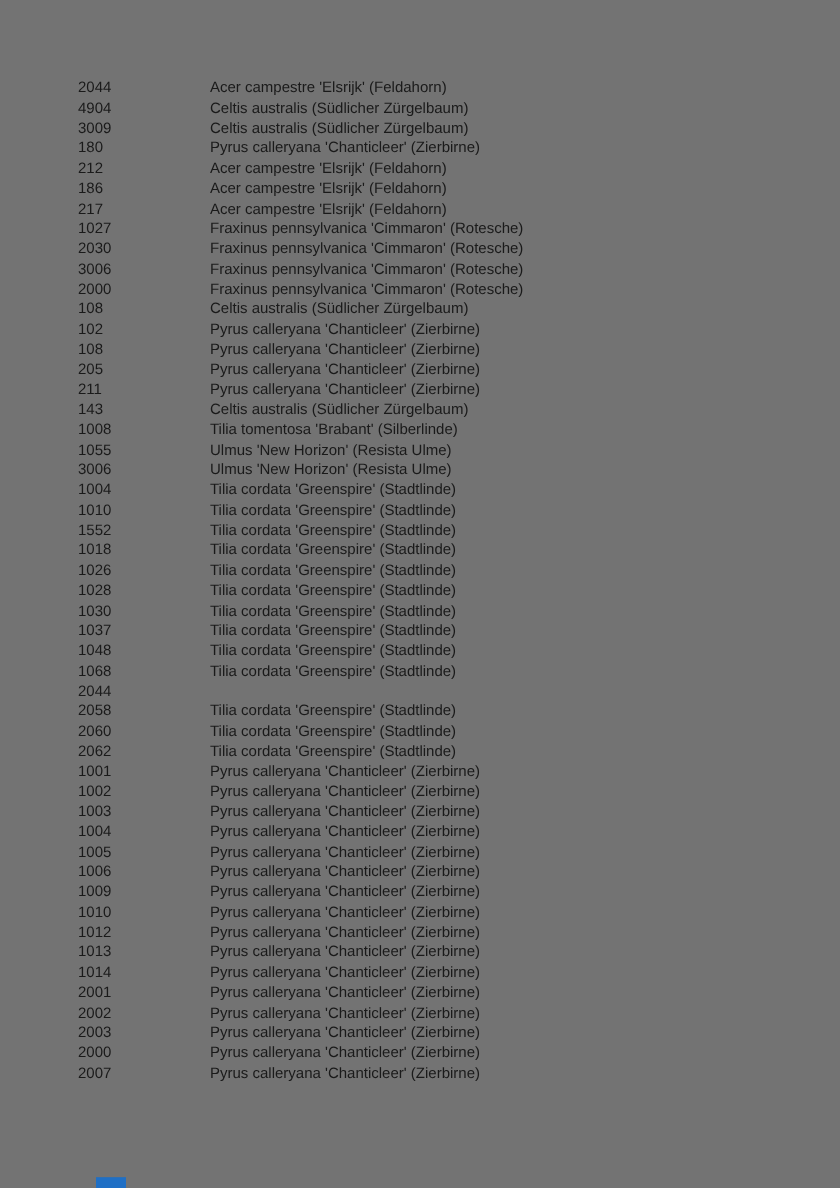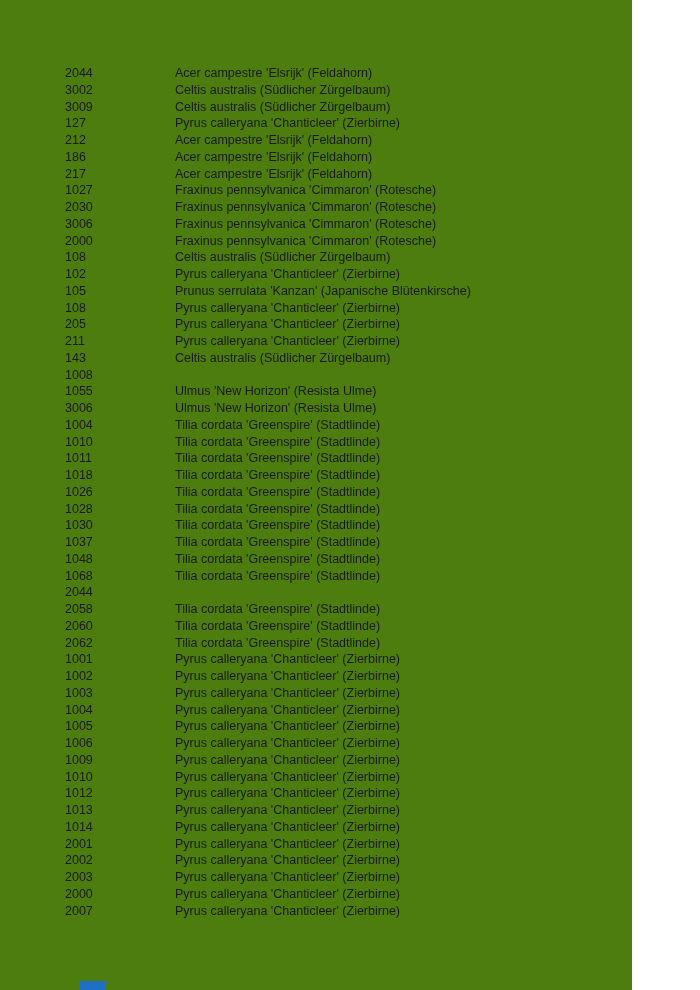--- a/index.html
+++ b/index.html
@@ -6,23 +6,23 @@
     margin: 0;
     padding: 0;
     width: 700px;
     height: 990px;
     background: #ffffff;
     font-family: "Liberation Sans", "DejaVu Sans", sans-serif;
     overflow: hidden;
   }
   .doc {
     position: relative;
-    width: 632px;
+    width: 700px;
     height: 990px;
-    background: #4d7c0f;
+    background: #737373;
   }
   .rows {
     position: absolute;
     top: 65px;
     left: 65px;
     right: 20px;
   }
   .row {
     display: flex;
     align-items: baseline;
@@ -51,29 +51,29 @@
 </head>
 <body style="background: rgb(255, 255, 255);">
 
 <div class="doc">
   <div class="rows" id="rows">
       <div class="row">
         <span class="tree-id">2044</span>
         <span class="tree-species">Acer campestre 'Elsrijk' (Feldahorn)</span>
       </div>
       <div class="row">
-        <span class="tree-id">3002</span>
+        <span class="tree-id">4904</span>
         <span class="tree-species">Celtis australis (Südlicher Zürgelbaum)</span>
       </div>
       <div class="row">
         <span class="tree-id">3009</span>
         <span class="tree-species">Celtis australis (Südlicher Zürgelbaum)</span>
       </div>
       <div class="row">
-        <span class="tree-id">127</span>
+        <span class="tree-id">180</span>
         <span class="tree-species">Pyrus calleryana 'Chanticleer' (Zierbirne)</span>
       </div>
       <div class="row">
         <span class="tree-id">212</span>
         <span class="tree-species">Acer campestre 'Elsrijk' (Feldahorn)</span>
       </div>
       <div class="row">
         <span class="tree-id">186</span>
         <span class="tree-species">Acer campestre 'Elsrijk' (Feldahorn)</span>
       </div>
@@ -99,60 +99,57 @@
       </div>
       <div class="row">
         <span class="tree-id">108</span>
         <span class="tree-species">Celtis australis (Südlicher Zürgelbaum)</span>
       </div>
       <div class="row">
         <span class="tree-id">102</span>
         <span class="tree-species">Pyrus calleryana 'Chanticleer' (Zierbirne)</span>
       </div>
       <div class="row">
-        <span class="tree-id">105</span>
-        <span class="tree-species">Prunus serrulata 'Kanzan' (Japanische Blütenkirsche)</span>
-      </div>
-      <div class="row">
         <span class="tree-id">108</span>
         <span class="tree-species">Pyrus calleryana 'Chanticleer' (Zierbirne)</span>
       </div>
       <div class="row">
         <span class="tree-id">205</span>
         <span class="tree-species">Pyrus calleryana 'Chanticleer' (Zierbirne)</span>
       </div>
       <div class="row">
         <span class="tree-id">211</span>
         <span class="tree-species">Pyrus calleryana 'Chanticleer' (Zierbirne)</span>
       </div>
       <div class="row">
         <span class="tree-id">143</span>
         <span class="tree-species">Celtis australis (Südlicher Zürgelbaum)</span>
       </div>
       <div class="row">
         <span class="tree-id">1008</span>
+        <span class="tree-species">Tilia tomentosa 'Brabant' (Silberlinde)</span>
       </div>
       <div class="row">
         <span class="tree-id">1055</span>
         <span class="tree-species">Ulmus 'New Horizon' (Resista Ulme)</span>
       </div>
       <div class="row">
         <span class="tree-id">3006</span>
         <span class="tree-species">Ulmus 'New Horizon' (Resista Ulme)</span>
       </div>
       <div class="row">
         <span class="tree-id">1004</span>
         <span class="tree-species">Tilia cordata 'Greenspire' (Stadtlinde)</span>
       </div>
       <div class="row">
         <span class="tree-id">1010</span>
         <span class="tree-species">Tilia cordata 'Greenspire' (Stadtlinde)</span>
       </div>
       <div class="row">
-        <span class="tree-id">1011</span>
+        <span class="tree-id">1552</span>
         <span class="tree-species">Tilia cordata 'Greenspire' (Stadtlinde)</span>
       </div>
       <div class="row">
         <span class="tree-id">1018</span>
         <span class="tree-species">Tilia cordata 'Greenspire' (Stadtlinde)</span>
       </div>
       <div class="row">
         <span class="tree-id">1026</span>
         <span class="tree-species">Tilia cordata 'Greenspire' (Stadtlinde)</span>
       </div>

